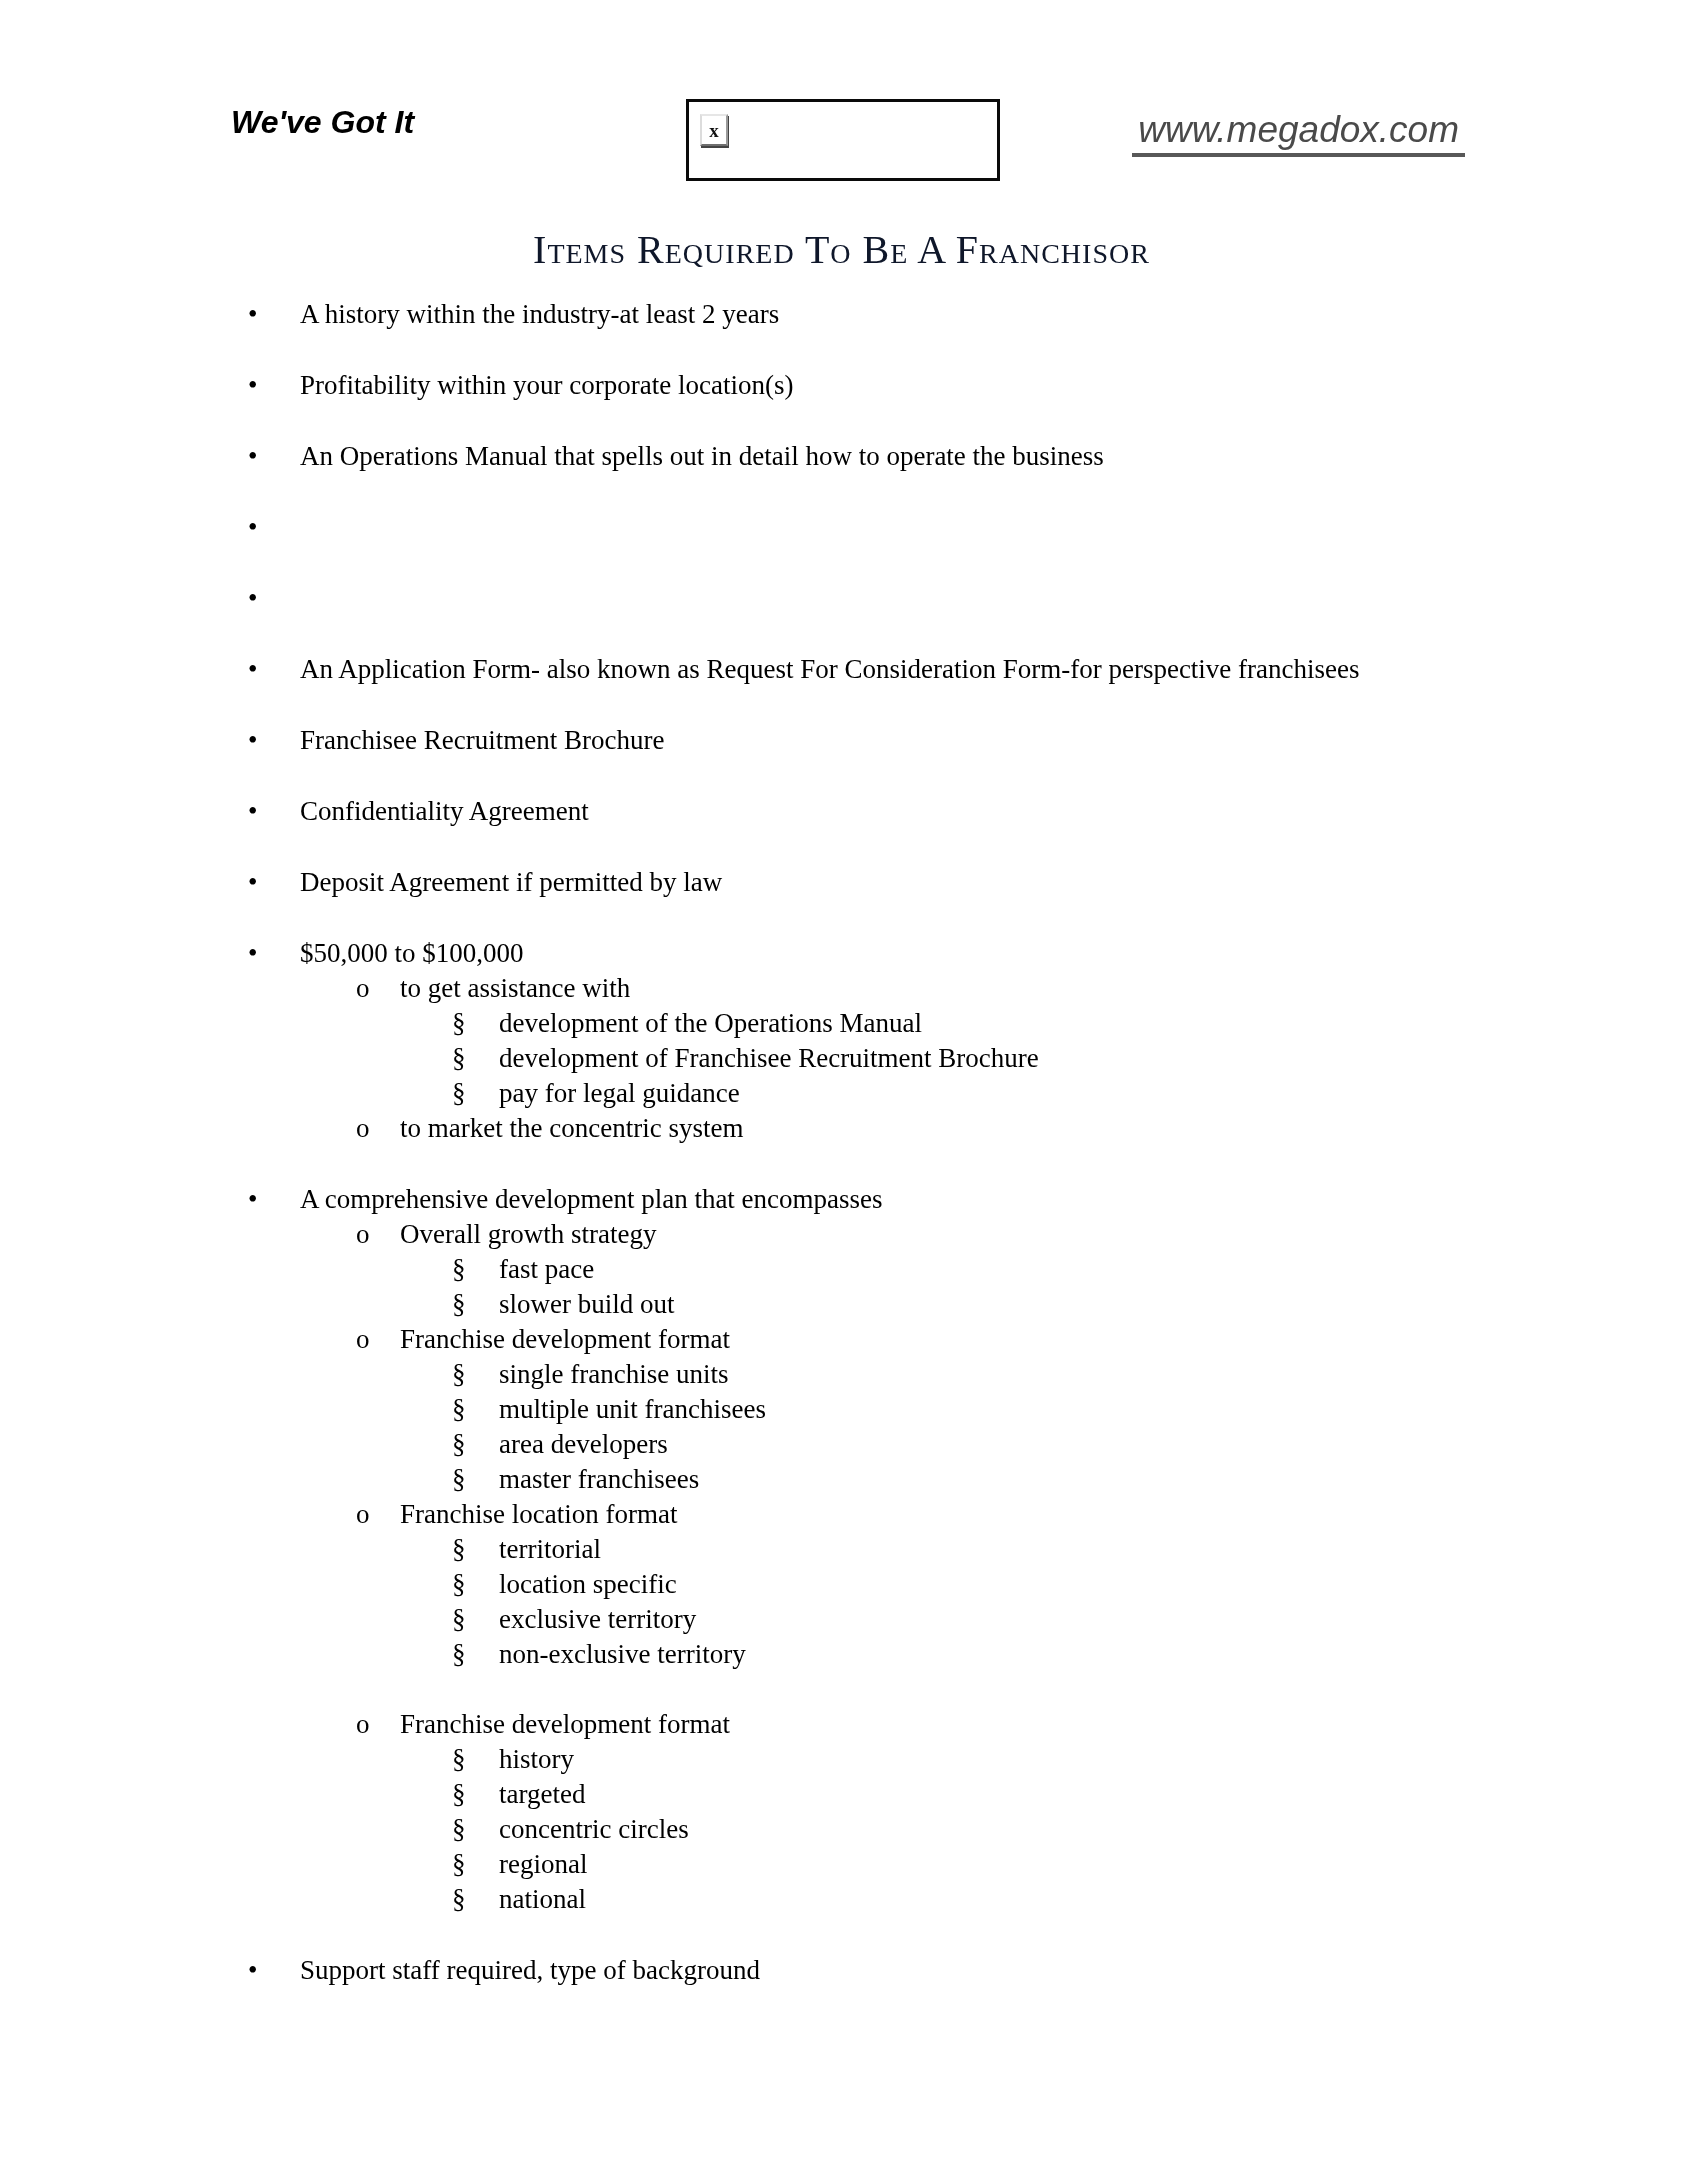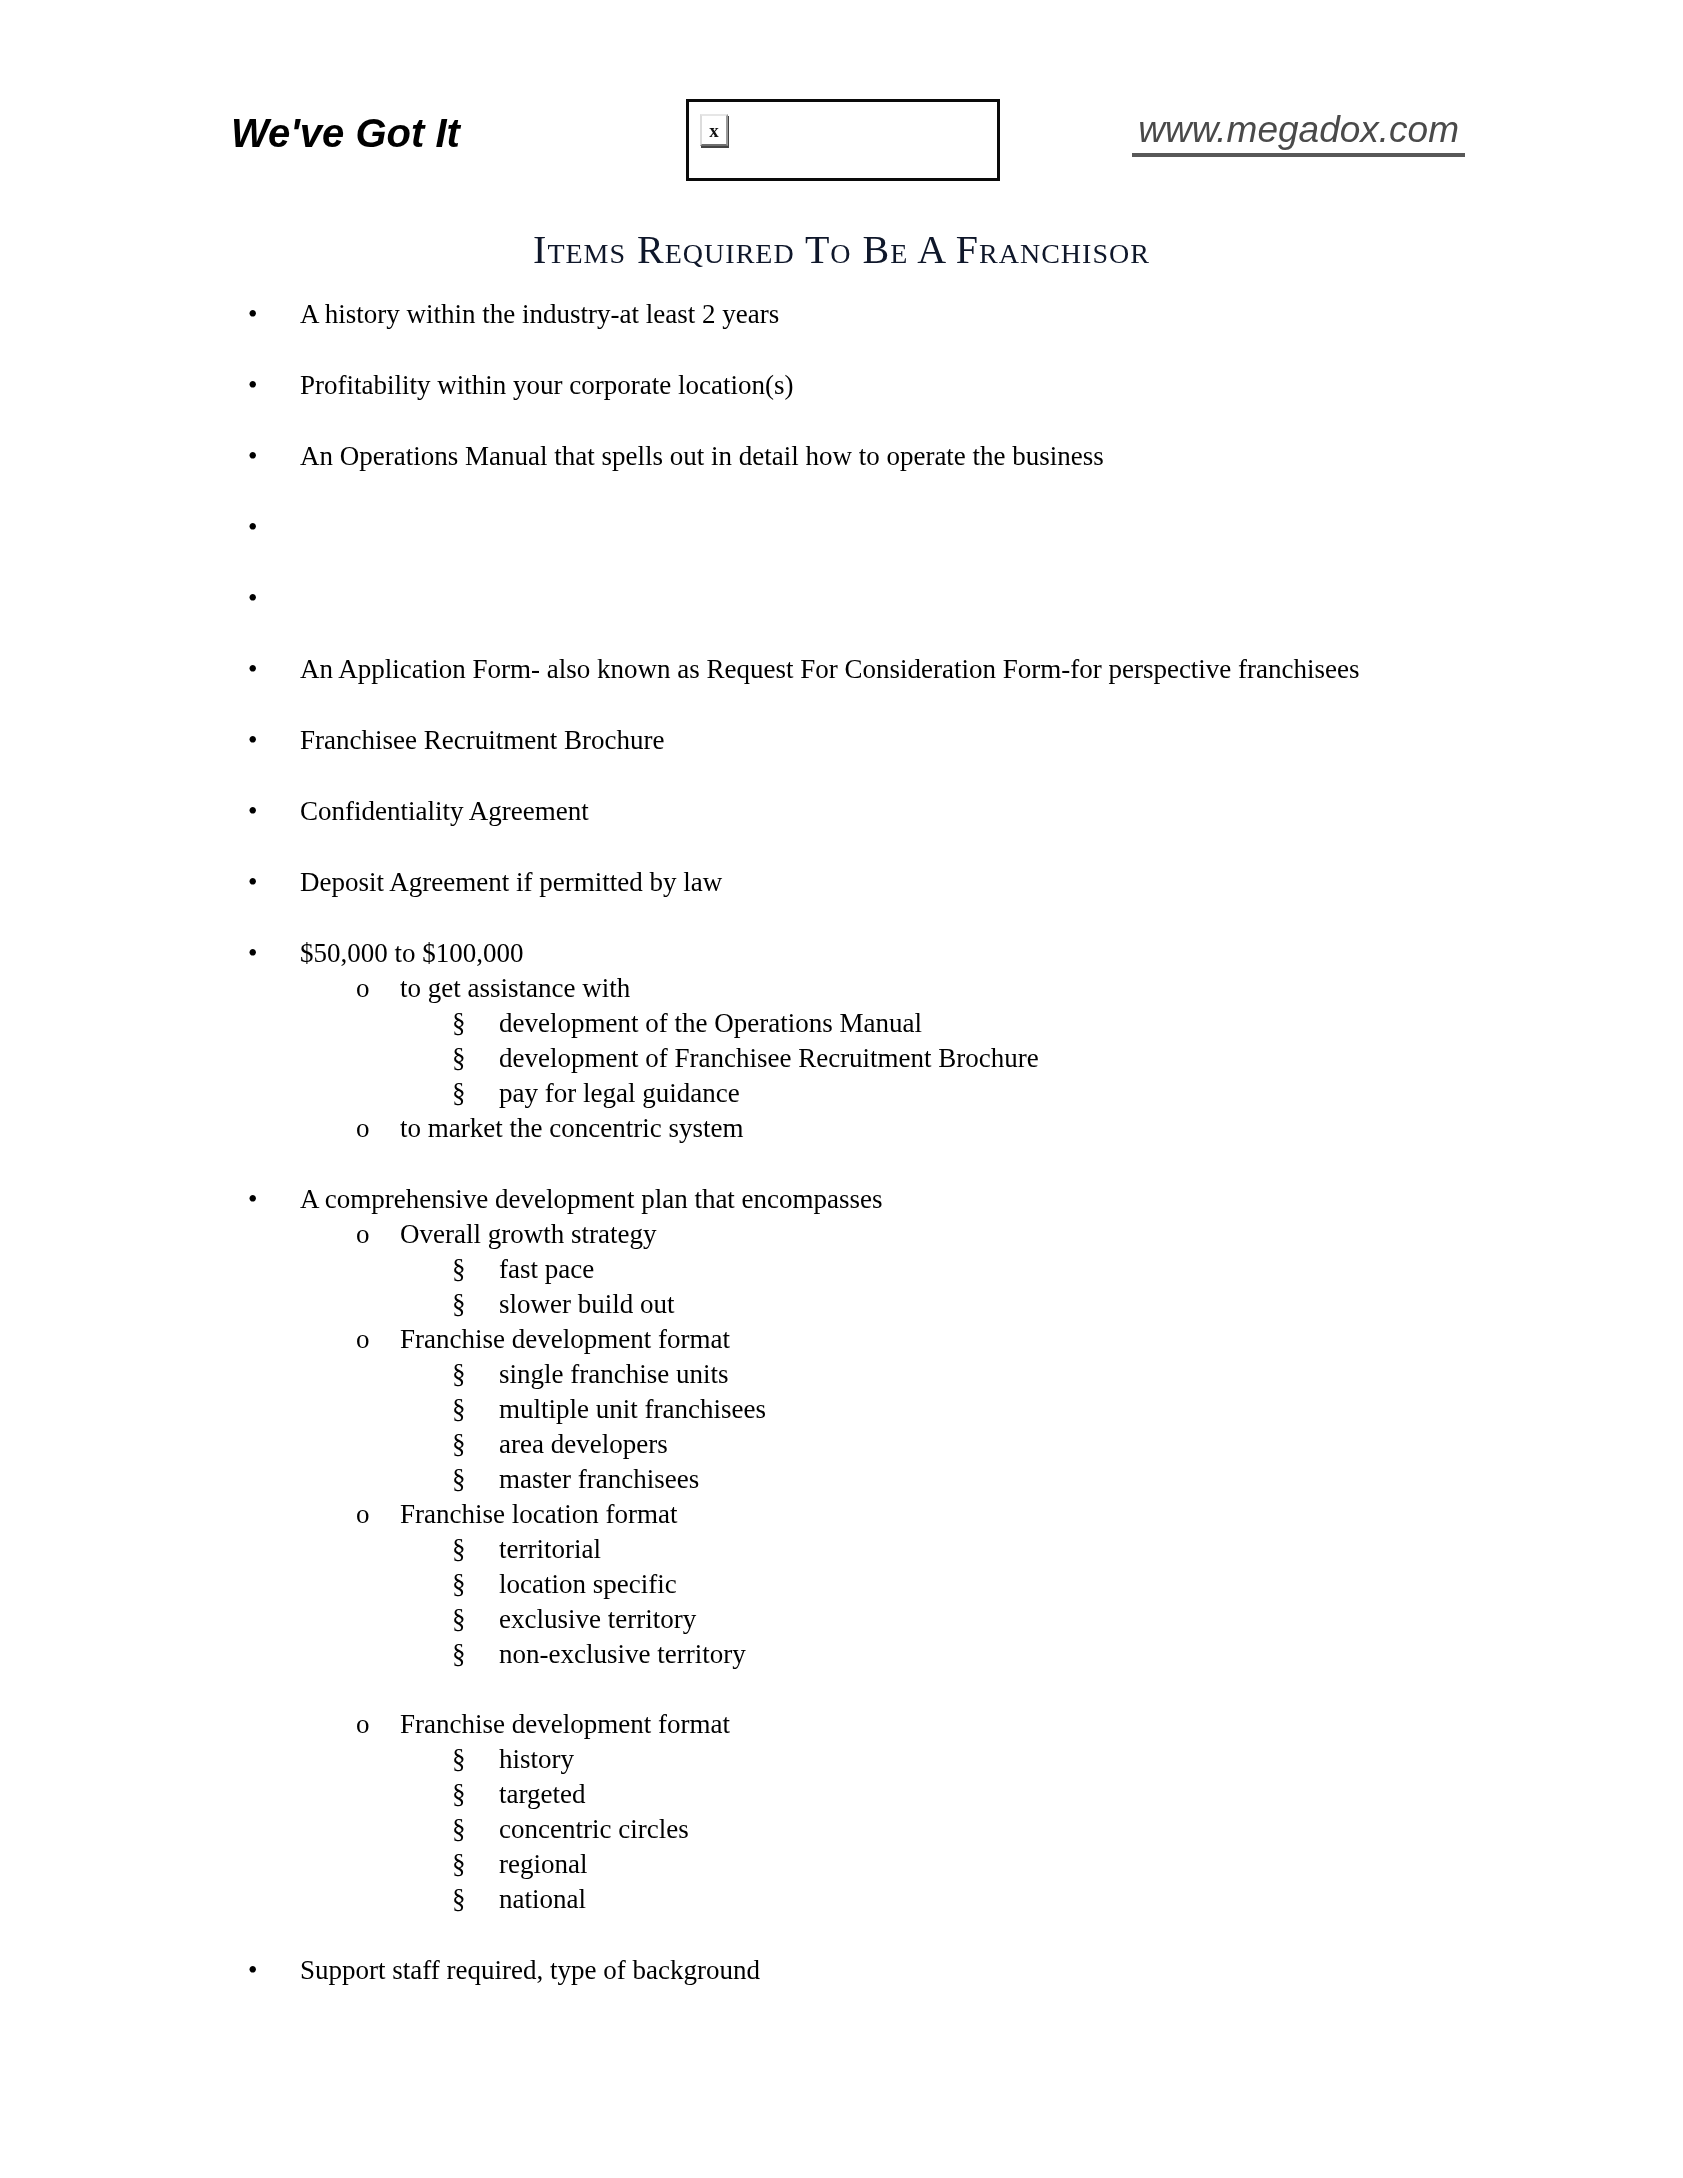--- a/index.html
+++ b/index.html
@@ -10,25 +10,25 @@
     background: #ffffff;
     font-family: "Liberation Serif", serif;
     color: #000000;
     overflow: hidden;
   }
 
   
   .brand {
     position: absolute;
     left: 231px;
-    top: 111px;
+    top: 104px;
     font-family: "Liberation Sans", sans-serif;
     font-weight: bold;
     font-style: italic;
-    font-size: 40px;
+    font-size: 32px;
     color: #000000;
     white-space: nowrap;
   }
   .img-placeholder {
     position: absolute;
     left: 686px;
     top: 99px;
     width: 308px;
     height: 76px;
     border: 3px solid #0a0a0a;

